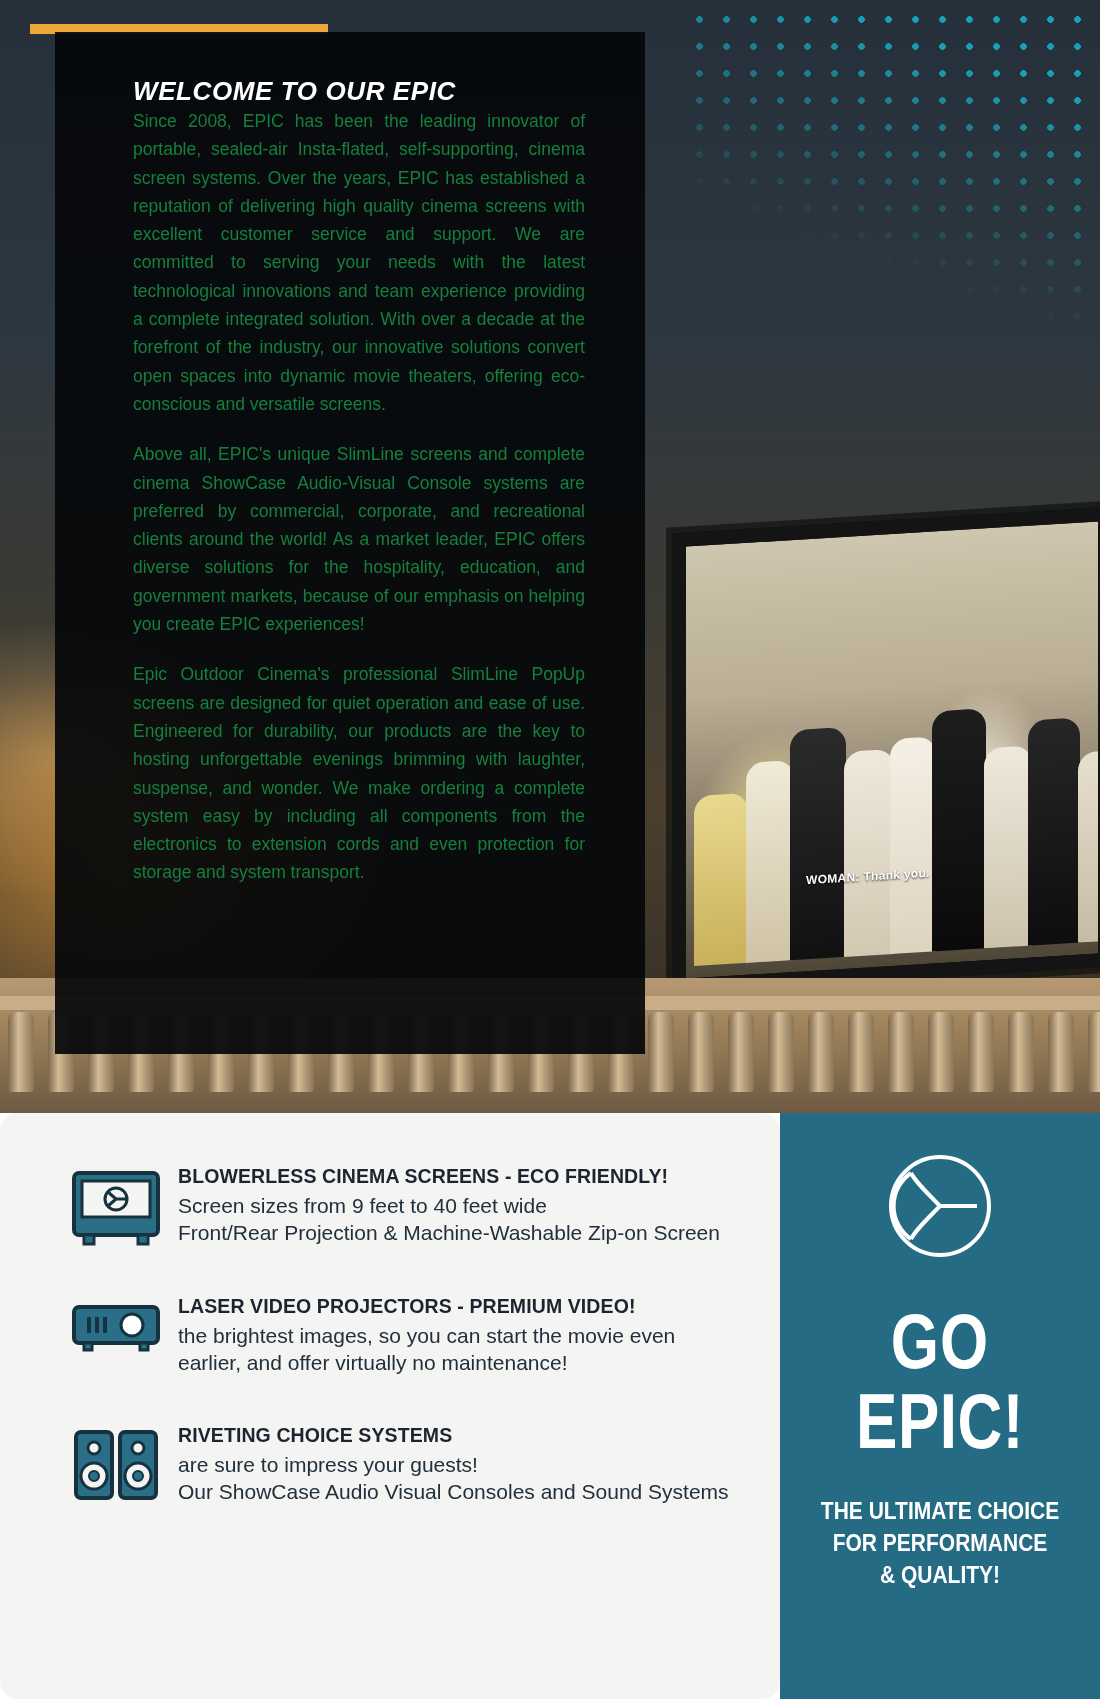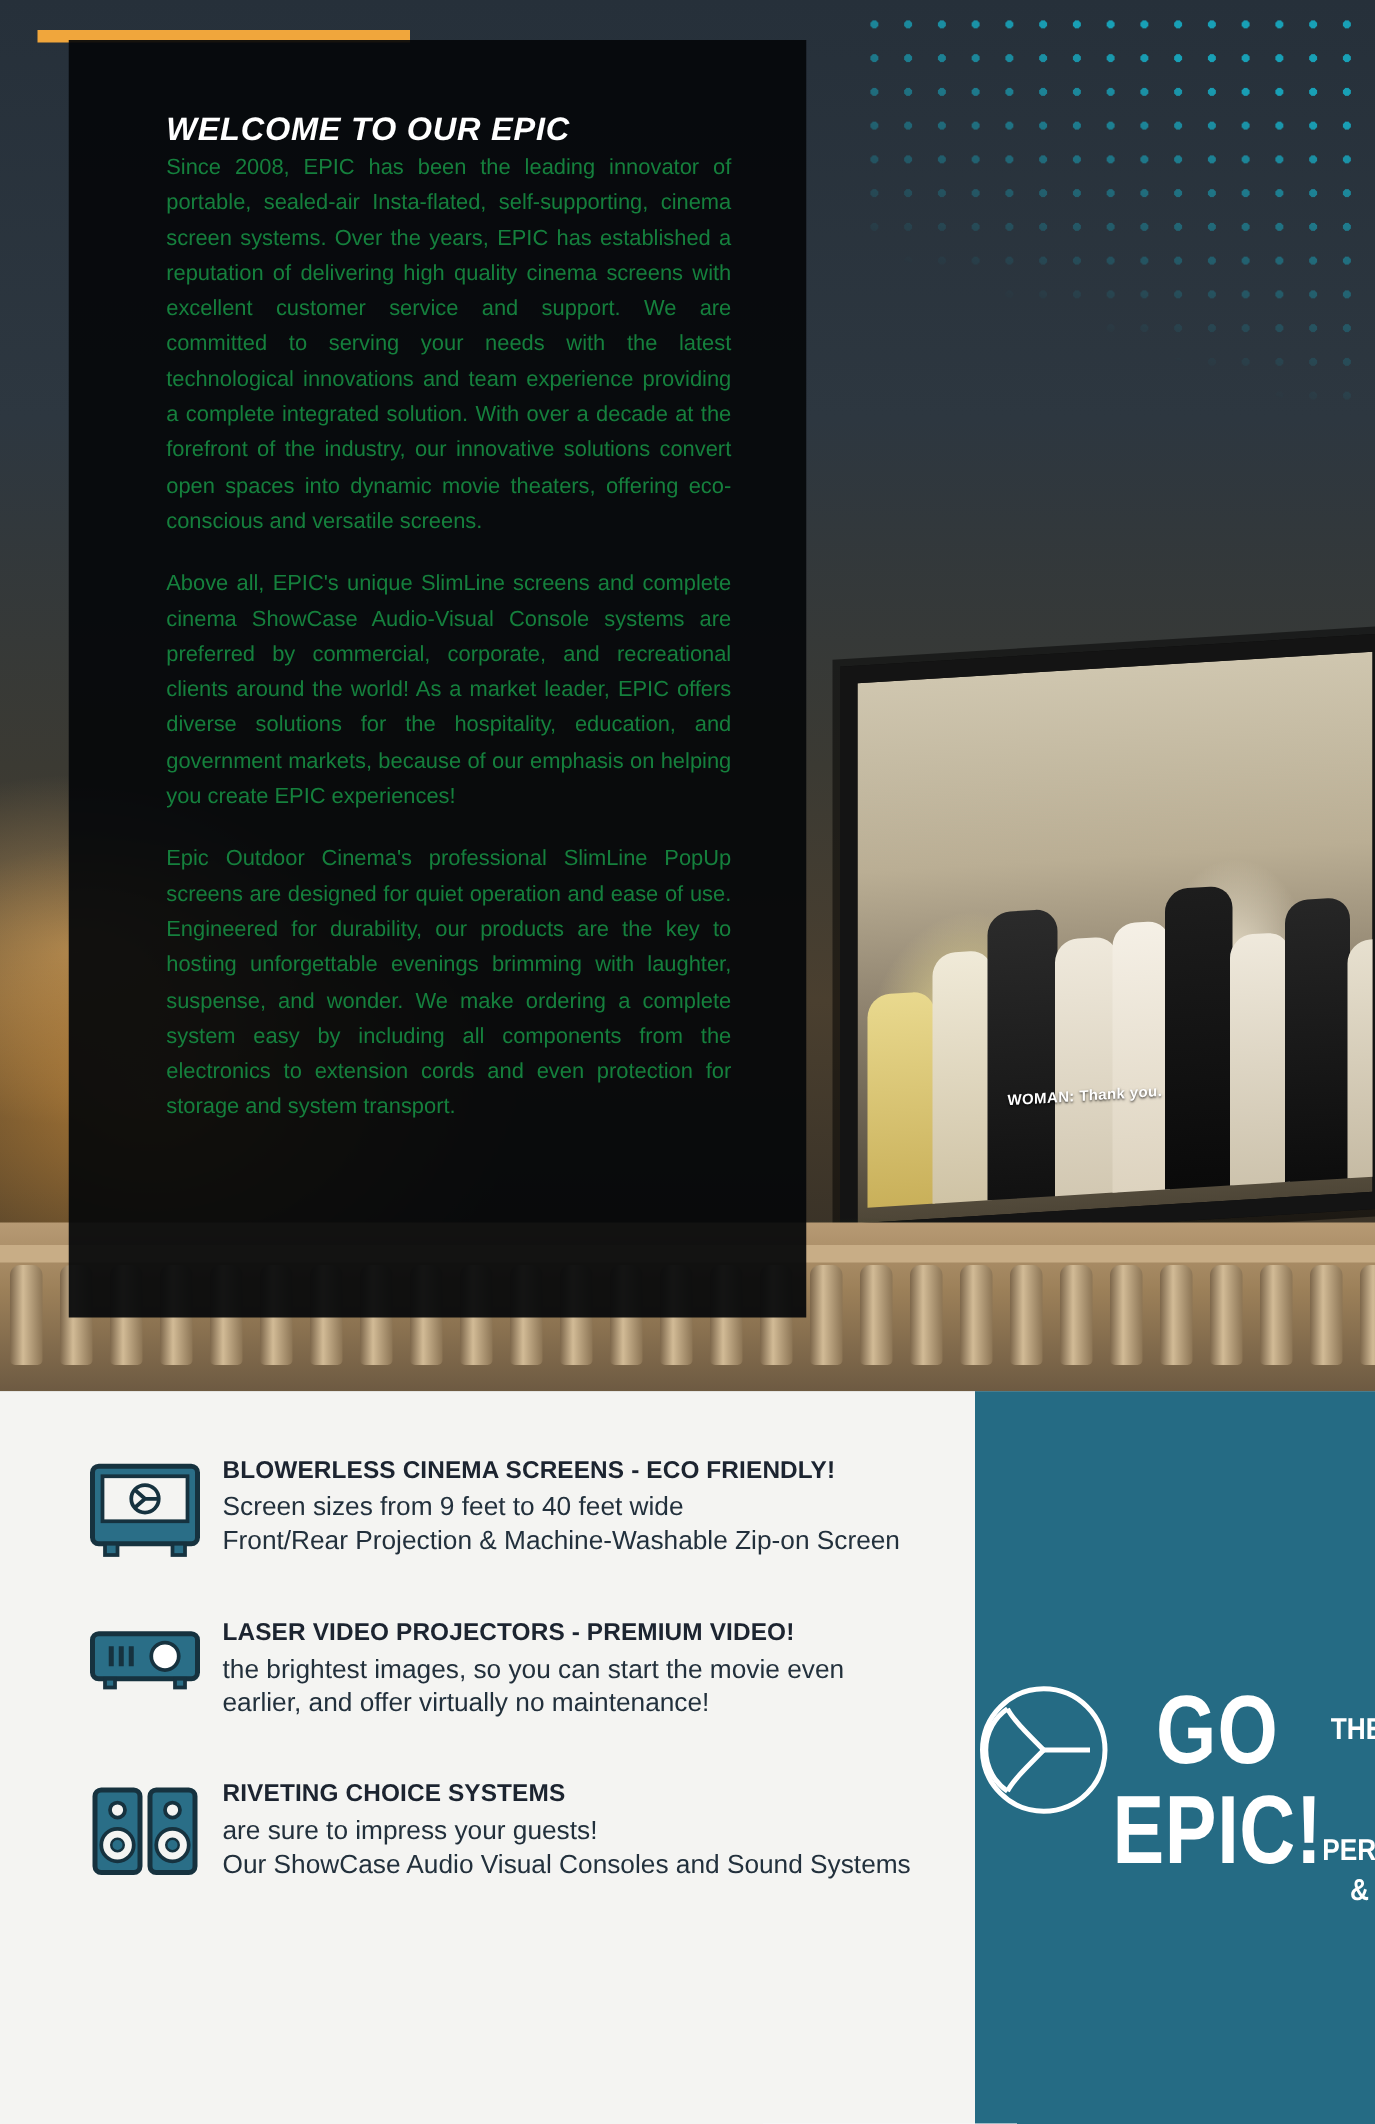--- a/index.html
+++ b/index.html
@@ -144,21 +144,21 @@
     background: #f0a63c;
   }
 
   
   .panel {
     position: absolute;
     left: 55px; top: 32px;
     width: 590px;
     height: 1022px;
     background: rgba(5,8,10,0.93);
-    padding: 56px 60px 36px 78px;
+    padding: 44px 60px 36px 78px;
   }
   .kicker {
     color: #ffffff;
     font-style: italic;
     font-weight: bold;
     font-size: 26px;
     letter-spacing: .6px;
   }
   .title {
     color: #1fbad6;
@@ -178,20 +178,21 @@
   .panel p:last-child { margin-bottom: 0; }
 
   
   .features {
     position: absolute;
     left: 0; top: 1113px;
     width: 780px;
     height: 586px;
     background: #f4f4f2;
     padding: 52px 40px 0 70px;
+    border-radius: 18px;
   }
   .feature {
     display: flex;
     align-items: flex-start;
     margin-bottom: 48px;
   }
   .feature-icon {
     width: 100px;
     flex: 0 0 100px;
     display: flex;
@@ -213,21 +214,21 @@
   }
 
   
   .sidebar {
     position: absolute;
     right: 0; top: 1113px;
     width: 320px;
     height: 586px;
     background: #256b84;
     display: flex;
-    flex-direction: row;
+    flex-direction: column;
     align-items: center;
     padding-top: 38px;
   }
   .logo-wrap { margin-bottom: 46px; }
   .go-epic {
     color: #ffffff;
     text-align: center;
     font-weight: bold;
     line-height: 1;
   }

